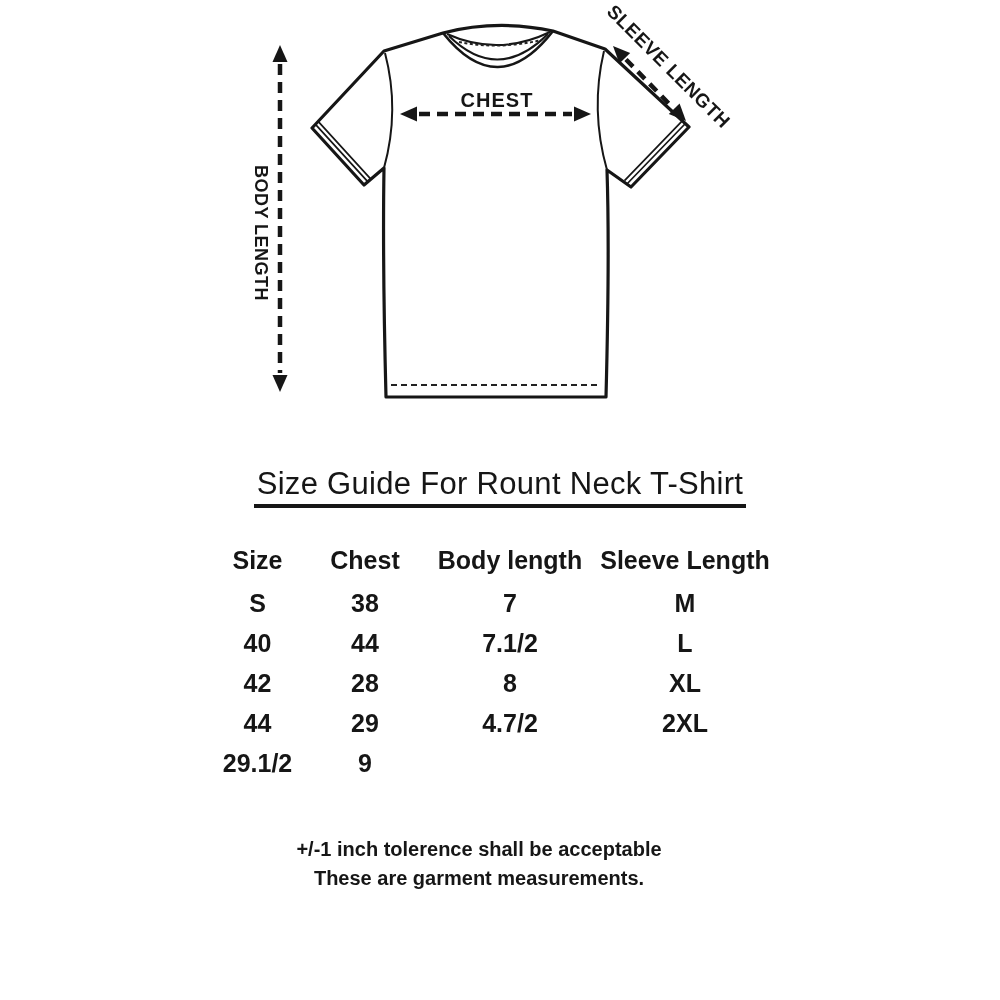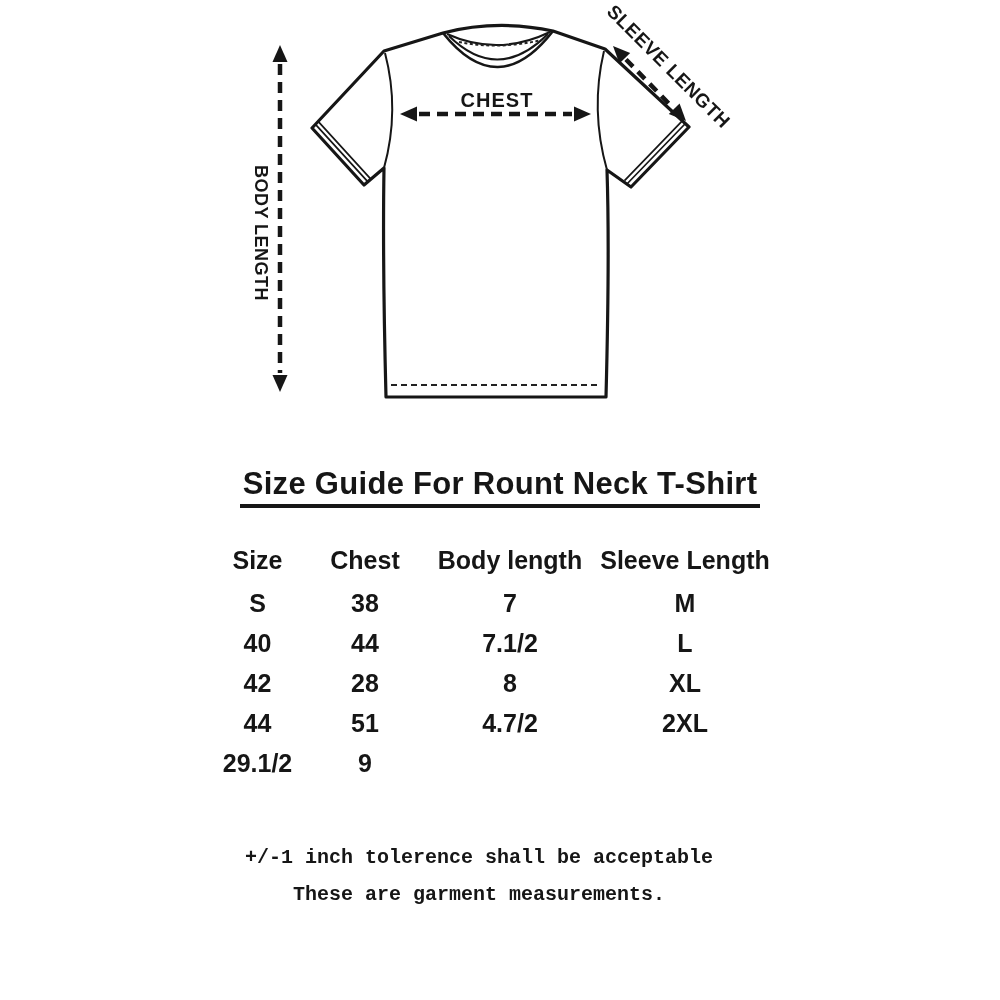--- a/index.html
+++ b/index.html
@@ -21,21 +21,21 @@
   .title-wrap {
     position: absolute;
     top: 466px; left: 0; width: 100%;
     text-align: center;
   }
   .title-wrap h1 {
     display: inline-block;
     margin: 0;
     font-size: 31px;
     line-height: 36px;
-    font-weight: bold;
+    font-weight: normal;
     letter-spacing: 0.3px;
     color: #161616;
     border-bottom: 4px solid #161616;
     padding: 0 3px 2px 3px;
   }
   .size-table {
     position: absolute;
     top: 537px; left: 205px;
     width: 565px;
     display: grid;
@@ -54,21 +54,21 @@
   .notes {
     position: absolute;
     top: 833px; left: 0;
     width: 958px;
     text-align: center;
     font-weight: bold;
     font-size: 20px;
     line-height: 25px;
     color: #161616;
   }
-  .notes p { margin: 12px; font-family: Liberation Mono, monospace; }
+  .notes p { margin: 4px; }
 </style>
 </head>
 <body>
 
 <div class="page">
 
   <svg class="diagram-svg" width="1000" height="435" viewBox="0 0 1000 435">
 
     <path d="M 384 51
              L 443 33
@@ -138,21 +138,21 @@
     <div class="cell">44</div>
     <div class="cell">7.1/2</div>
 
     <div class="cell">L</div>
     <div class="cell">42</div>
     <div class="cell">28</div>
     <div class="cell">8</div>
 
     <div class="cell">XL</div>
     <div class="cell">44</div>
-    <div class="cell">51</div>
+    <div class="cell">29</div>
     <div class="cell">4.7/2</div>
 
     <div class="cell">2XL</div>
     <div class="cell">29.1/2</div>
     <div class="cell">9</div>
   </div>
 
   <div class="notes">
     <p>+/-1 inch tolerence shall be acceptable</p>
     <p>These are garment measurements.</p>

